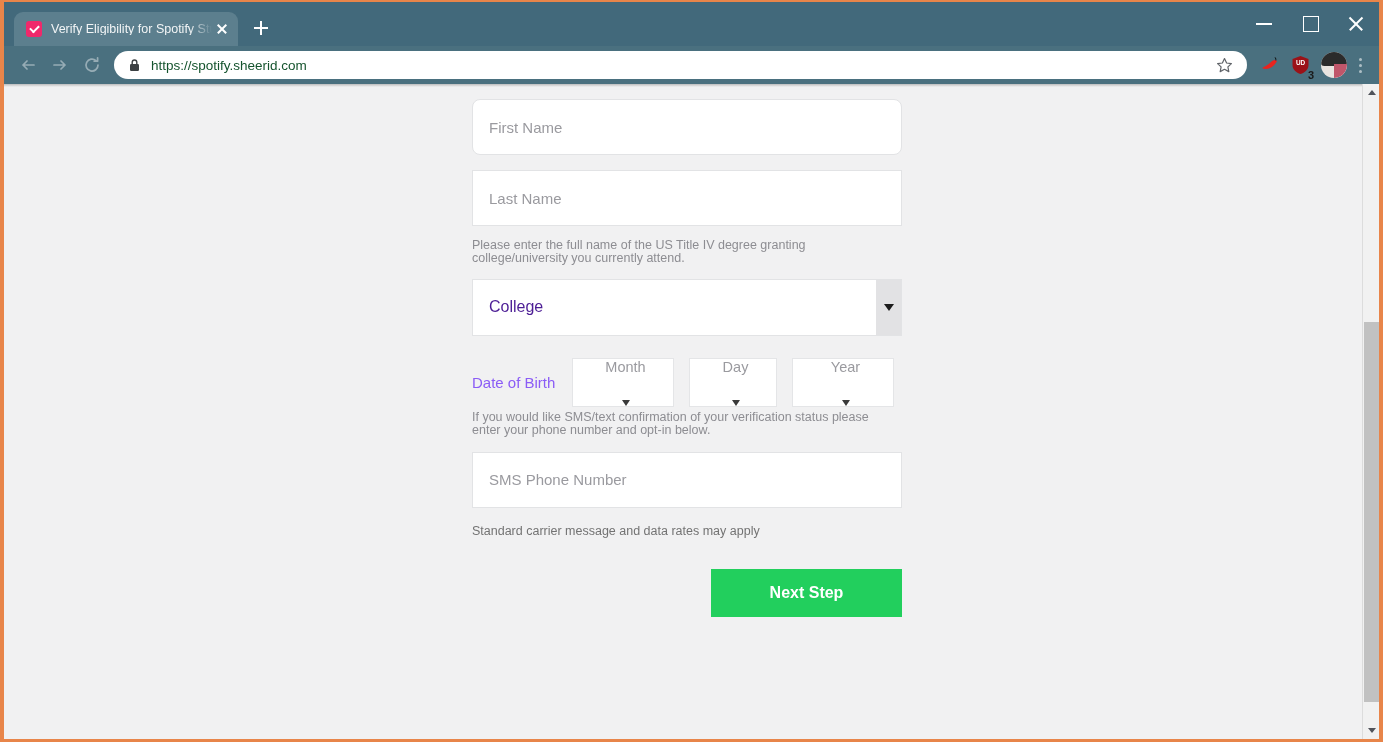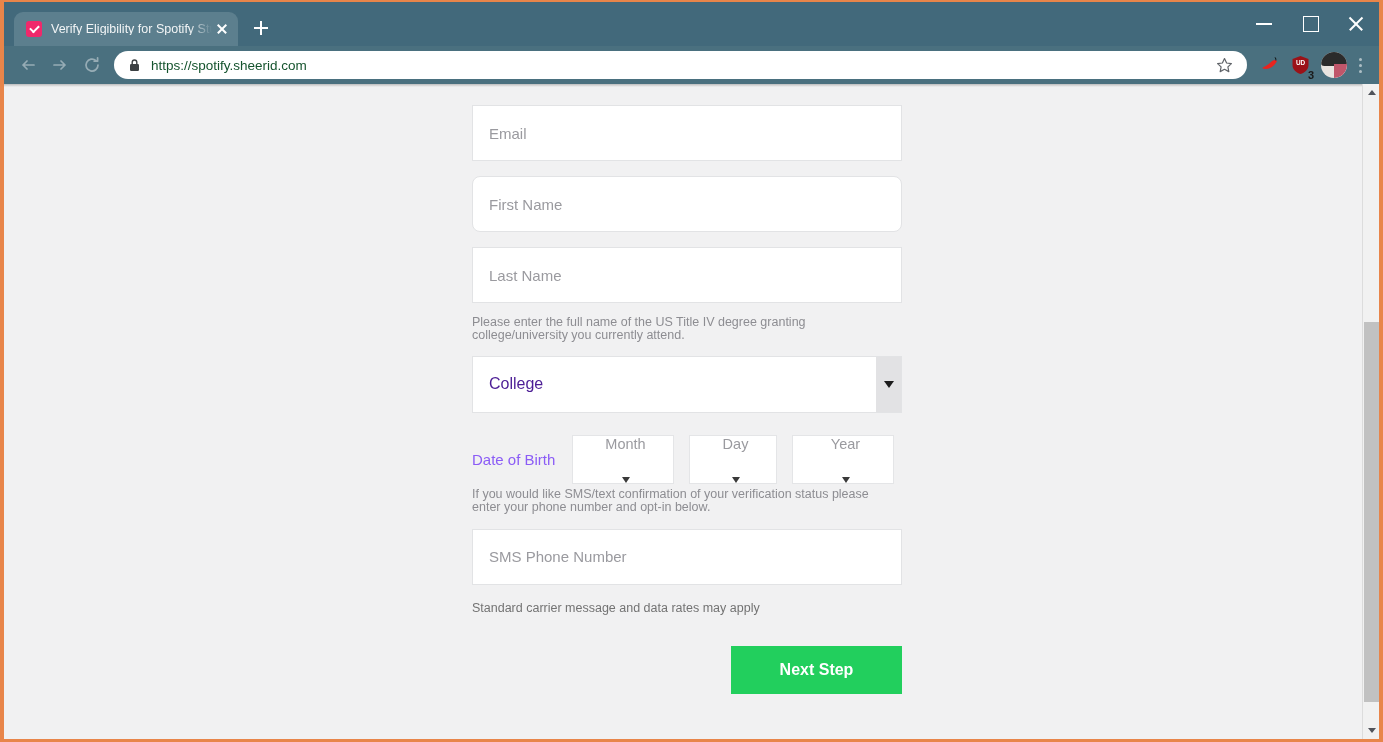--- a/index.html
+++ b/index.html
@@ -379,21 +379,21 @@
     color: #737373;
     margin-top: 16px;
   }
 
   .btn-row {
     display: flex;
     justify-content: flex-end;
     margin-top: 31px;
   }
   .next-btn {
-    width: 171px;
+    width: 191px;
     height: 48px;
     background: #22cf5d;
     border: none;
     color: #ffffff;
     font-size: 16px;
     font-weight: bold;
     font-family: "Liberation Sans", sans-serif;
     cursor: pointer;
   }
 
@@ -524,21 +524,20 @@
         <span></span>
     </div>
   </div>
 
   <div class="viewport">
     <div class="page">
       <div class="top-shadow"></div>
 
       <div class="form-wrap">
 
-        <div class="field field-email">Email</div>
 
         <div class="field field-firstname">First Name</div>
 
         <div class="field field-lastname">Last Name</div>
 
         <div class="helper-text">Please enter the full name of the US Title IV degree granting college/university you currently attend.</div>
 
         <div class="combo">
           <div class="combo-input">College</div>
           <div class="combo-arrow">

